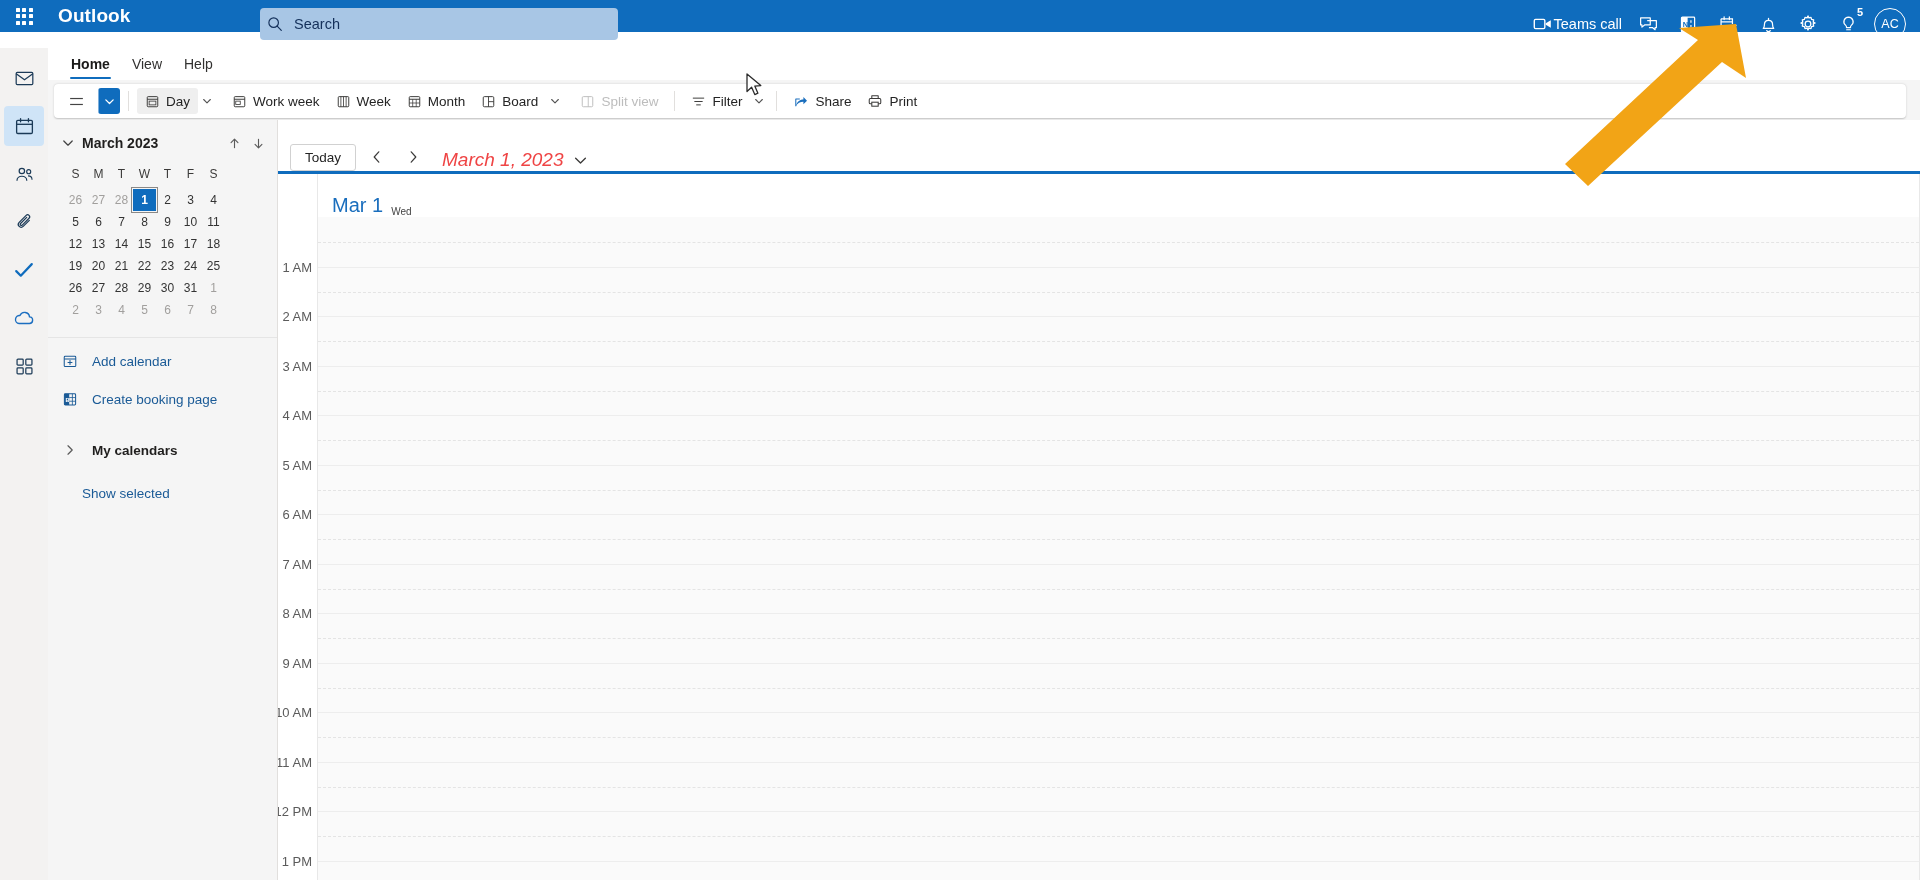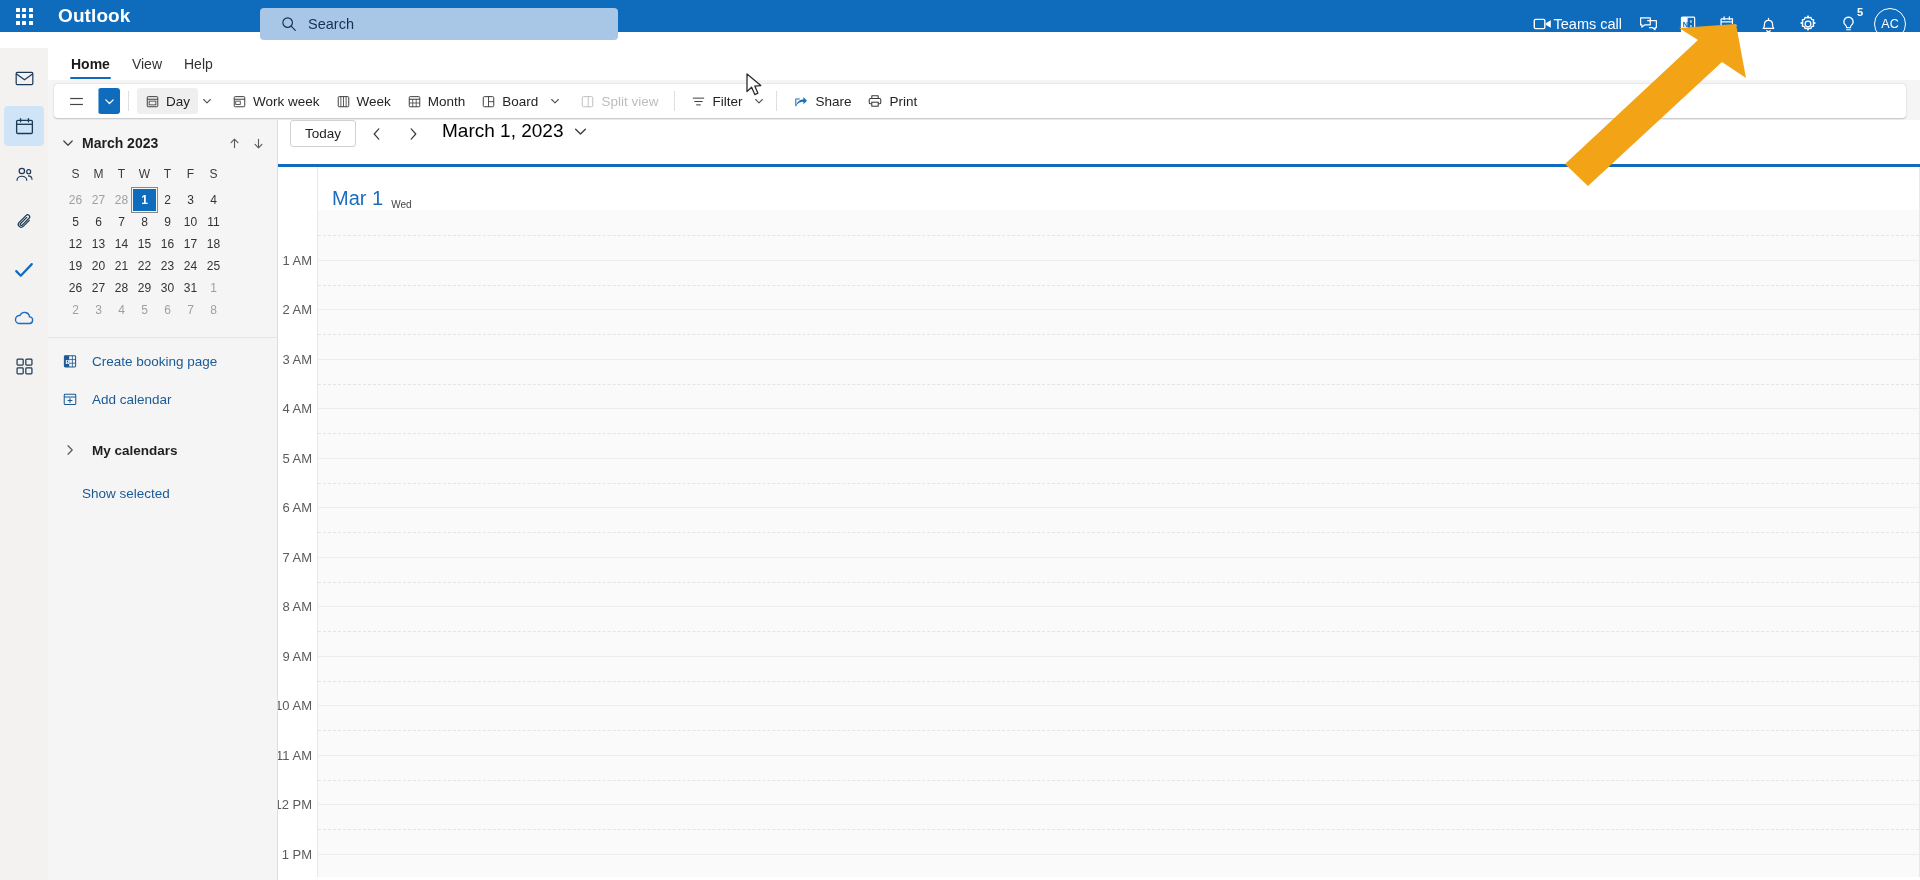--- a/index.html
+++ b/index.html
@@ -27,21 +27,21 @@
     gap: 2.5px;
   }
   .waffle-grid i { display: block; width: 4px; height: 4px; background: #fff; border-radius: 0.5px; }
   .brand {
     color: #fff; font-size: 19px; font-weight: bold; letter-spacing: .1px;
     margin-left: 10px; white-space: nowrap;
   }
   .searchbox {
     position: absolute; left: 260px; top: 8px; width: 358px; height: 32px;
     background: #a8c6e5; border-radius: 4px;
-    display: flex; align-items: center; padding: 0 20px;
+    display: flex; align-items: center; padding: 0 6px;
     cursor: text;
   }
   .searchbox .sicon { width: 18px; height: 18px; flex: 0 0 18px; }
   .search-ph { color: #14305a; font-size: 14.5px; margin-left: 10px; }
 
   .topright {
     position: absolute; right: 0; top: 0; height: 48px;
     display: flex; align-items: center;
   }
   .tr-item {
@@ -185,34 +185,34 @@
   .sb-vline {
     position: absolute; left: 277px; top: 120px; width: 1px; height: 760px; background: #e1dfdd;
   }
 
   
   .main {
     position: absolute; left: 278px; top: 120px; width: 1642px; height: 760px;
     background: #ffffff;
   }
   .datebar {
-    height: 44px; display: flex; align-items: flex-start; padding-left: 12px;
+    height: 44px; display: flex; align-items: flex-end; padding-left: 12px; margin-top: 7px;
   }
   .today-btn {
     height: 27px; padding: 0 14px; border: 1px solid #d1d1d1; border-radius: 3px;
     background: #fff; font-size: 13.5px; color: #242424; cursor: pointer;
     display: flex; align-items: center;
   }
   .nav-arrow {
     width: 30px; height: 28px; display: flex; align-items: center; justify-content: center;
     color: #3b3a39; cursor: pointer; margin-left: 6px;
   }
   .date-title {
-    font-size: 19px; color: #000000; margin-left: 14px;
-    display: flex; align-items: center; gap: 10px; cursor: pointer;
+    font-size: 19px; color: #ef4444; margin-left: 14px;
+    display: flex; align-items: center; gap: 10px; cursor: pointer; font-style: italic;
   }
 
   .cal-head {
     display: flex; height: 46px; border-top: 3px solid #0f6cbd;
   }
   .gutter-head { width: 40px; flex: 0 0 40px; border-right: 1px solid #e8e8e8; }
   .day-head {
     flex: 1; display: flex; align-items: flex-end; padding-left: 14px; gap: 8px;
     border-right: 1px solid #e8e8e8;
   }
@@ -602,43 +602,43 @@
       <div class="mini-day other">6</div>
       <div class="mini-day other">7</div>
       <div class="mini-day other">8</div>
     </div>
 
   <div class="sb-sep"></div>
 
   <div class="sb-link">
     <div class="ic">
       <svg width="16" height="16" viewBox="0 0 20 20">
+        <rect x="2.8" y="4" width="14.4" height="13" rx="1.2" fill="none" stroke="#1a5a96" stroke-width="1.3"></rect>
+        <line x1="2.8" y1="7.5" x2="17.2" y2="7.5" stroke="#1a5a96" stroke-width="1.3"></line>
+        <line x1="10" y1="9.5" x2="10" y2="14.5" stroke="#1a5a96" stroke-width="1.3" stroke-linecap="round"></line>
+        <line x1="7.5" y1="12" x2="12.5" y2="12" stroke="#1a5a96" stroke-width="1.3" stroke-linecap="round"></line>
+      </svg>
+    </div>
+    <div class="lbl">Add calendar</div>
+  </div>
+
+  <div class="sb-link">
+    <div class="ic">
+      <svg width="16" height="16" viewBox="0 0 20 20">
         <rect x="3" y="3.5" width="14" height="14" rx="1.2" fill="none" stroke="#1a5a96" stroke-width="1.3"></rect>
         <rect x="3" y="3.5" width="6" height="14" fill="#1a5a96"></rect>
         <text x="4.3" y="13.3" font-family="Liberation Sans, sans-serif" font-size="7" font-weight="bold" fill="#fff">B</text>
         <line x1="9" y1="8.2" x2="17" y2="8.2" stroke="#1a5a96" stroke-width="1"></line>
         <line x1="9" y1="12.8" x2="17" y2="12.8" stroke="#1a5a96" stroke-width="1"></line>
         <line x1="13" y1="3.5" x2="13" y2="17.5" stroke="#1a5a96" stroke-width="1"></line>
       </svg>
     </div>
     <div class="lbl">Create booking page</div>
   </div>
 
-  <div class="sb-link">
-    <div class="ic">
-      <svg width="16" height="16" viewBox="0 0 20 20">
-        <rect x="2.8" y="4" width="14.4" height="13" rx="1.2" fill="none" stroke="#1a5a96" stroke-width="1.3"></rect>
-        <line x1="2.8" y1="7.5" x2="17.2" y2="7.5" stroke="#1a5a96" stroke-width="1.3"></line>
-        <line x1="10" y1="9.5" x2="10" y2="14.5" stroke="#1a5a96" stroke-width="1.3" stroke-linecap="round"></line>
-        <line x1="7.5" y1="12" x2="12.5" y2="12" stroke="#1a5a96" stroke-width="1.3" stroke-linecap="round"></line>
-      </svg>
-    </div>
-    <div class="lbl">Add calendar</div>
-  </div>
-
   <div class="sb-group">
     <div class="ic">
       <svg width="12" height="12" viewBox="0 0 12 12">
         <path d="M4 1.8 L8.2 6 L4 10.2" fill="none" stroke="#5b5b5b" stroke-width="1.25" stroke-linecap="round" stroke-linejoin="round"></path>
       </svg>
     </div>
     <div class="lbl">My calendars</div>
   </div>
 
   <div class="sb-show">Show selected</div>

